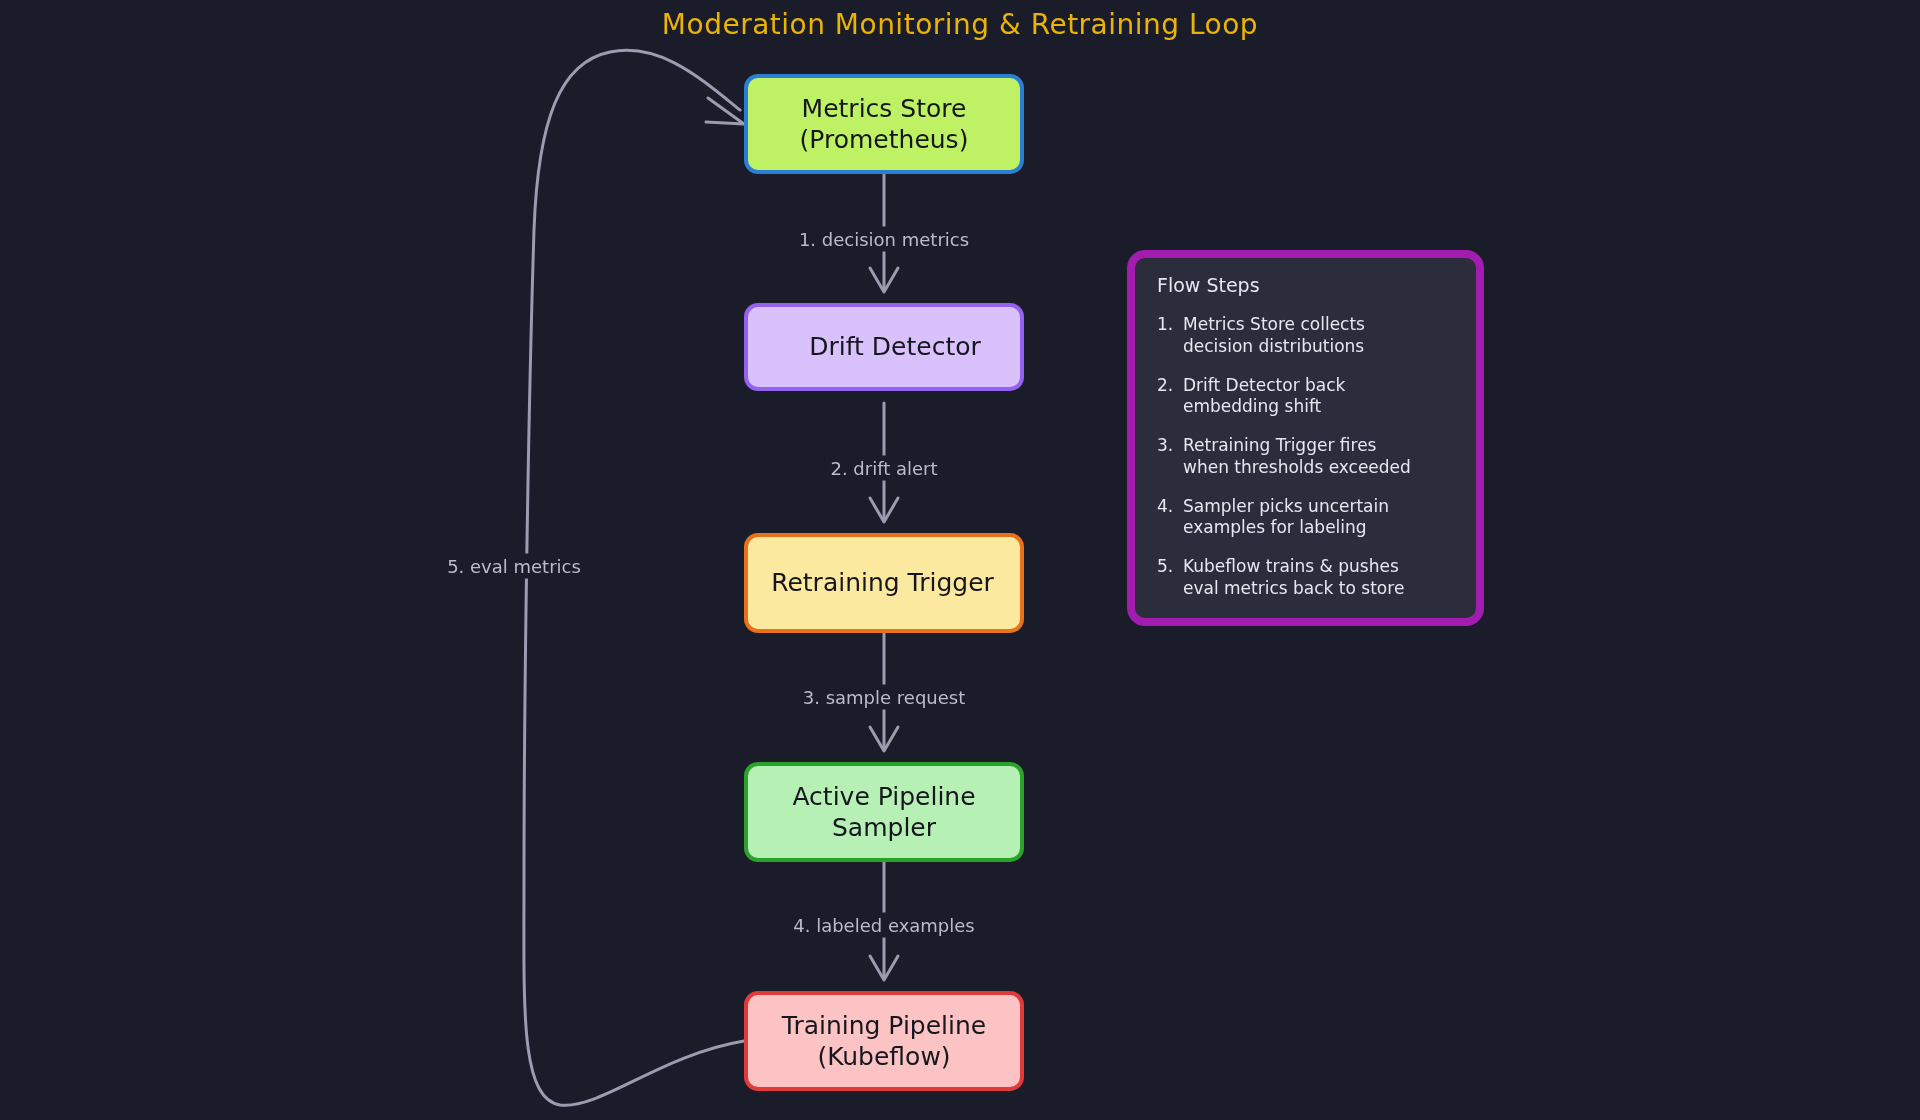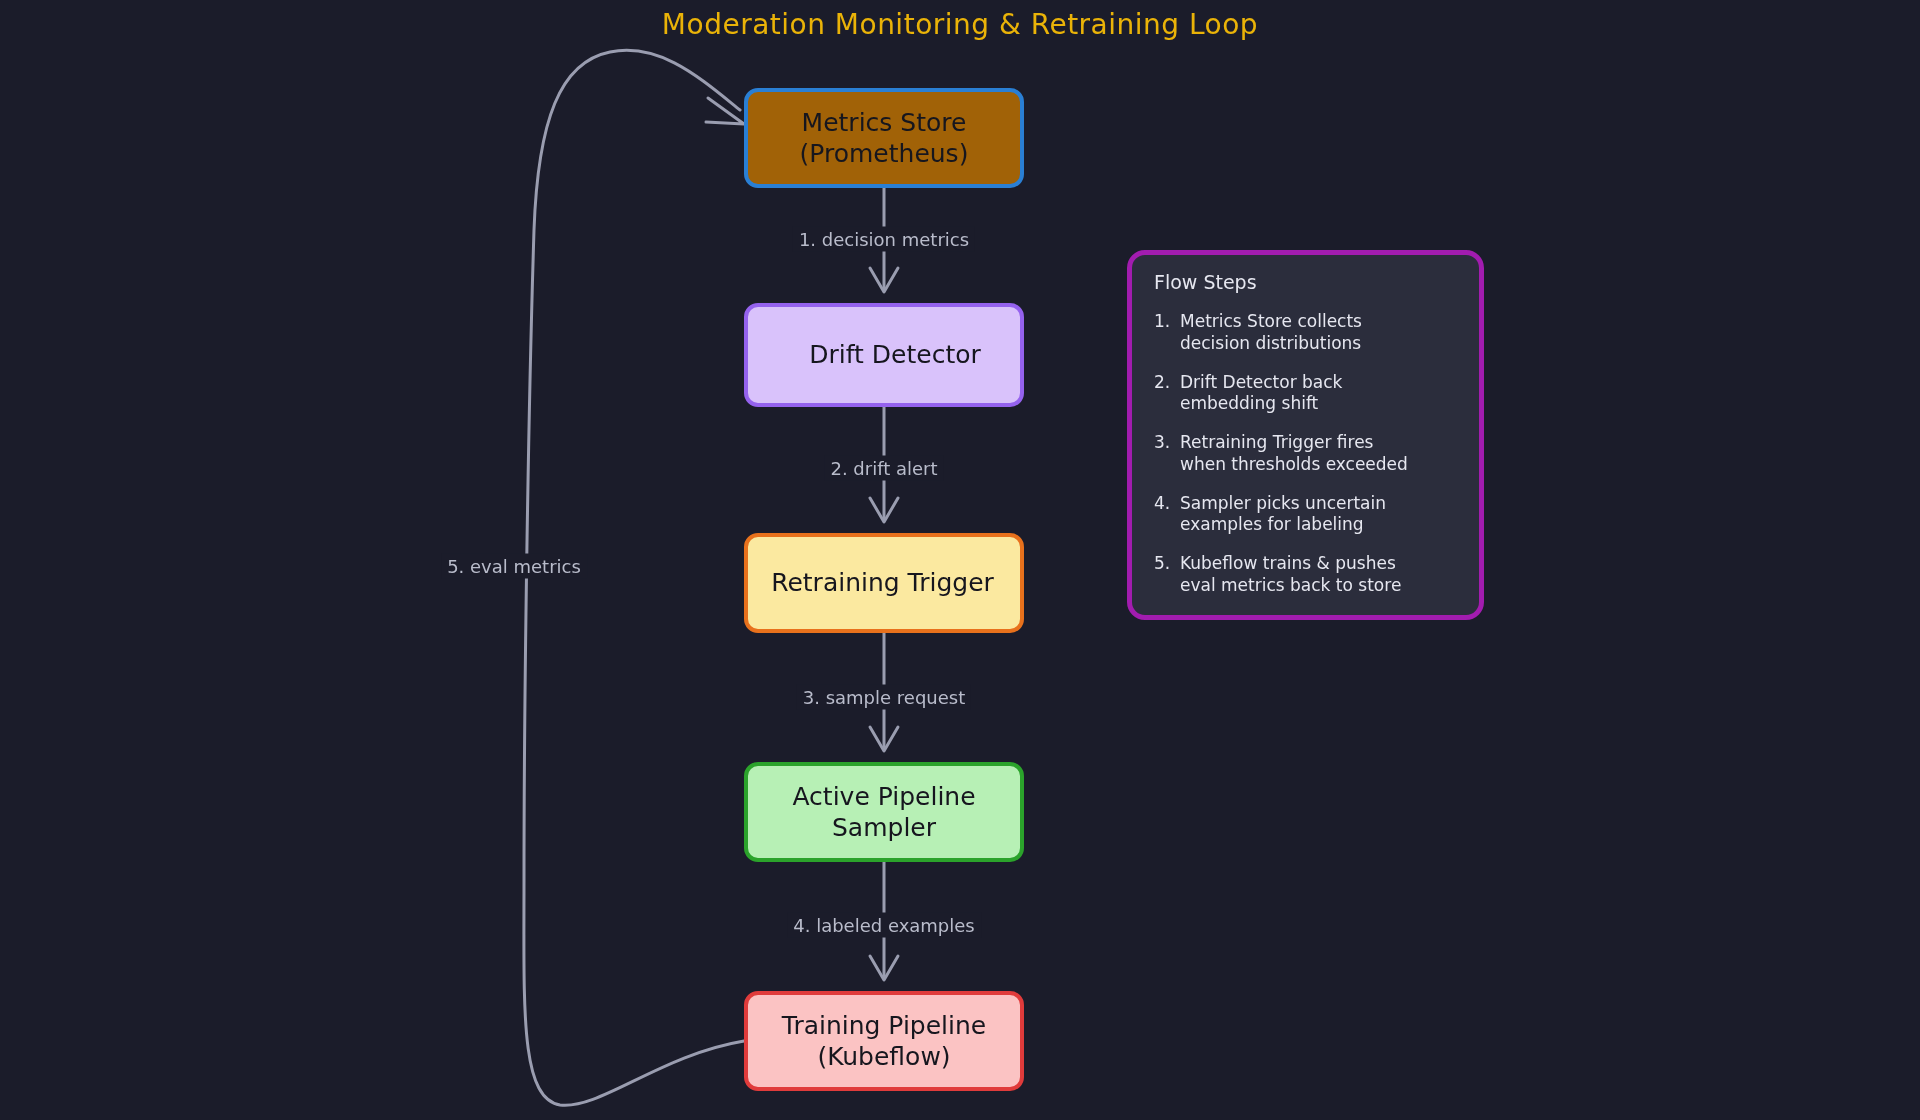--- a/index.html
+++ b/index.html
@@ -62,21 +62,21 @@
     white-space: nowrap;
     transform: translate(-50%, -50%);
     text-align: center;
     background: #1b1c2a;
     padding: 2px 6px;
   }
   .legend-box {
     position: absolute;
     box-sizing: border-box;
     background: #2b2d3c;
-    border: 5px solid #a21caf;
+    border: 8px solid #a21caf;
     border-radius: 18px;
     padding: 16px 8px 18px 22px;
   }
   .legend-title {
     color: #e6e7f0;
     font-size: 19px;
     margin-bottom: 18px;
   }
   .legend-step {
     display: flex;
@@ -116,24 +116,24 @@
                C 520 1098, 524 1010, 524 880
                C 524 700, 528 420, 534 230
                C 538 120, 560 62, 610 52
                C 660 42, 700 78, 740 110"></path>
       <path d="M 708 98 L 744 124 L 706 122"></path>
     </g>
   </svg>
 
   <div class="diag-title">Moderation Monitoring &amp; Retraining Loop</div>
 
-  <div class="node" style="left:744px; top:88px; width:280px; height:100px; background:#a16207; border-color:#2a7fd4;text-align:center;">Metrics Store
+  <div class="node" style="left:744px; top:74px; width:280px; height:100px; background:#bef264; border-color:#2a7fd4;text-align:center;">Metrics Store
 (Prometheus)</div>
 
-  <div class="node" style="left:744px; top:303px; width:280px; height:104px; background:#d9c2fb; border-color:#9562ee;padding-left:32px;">Drift Detector</div>
+  <div class="node" style="left:744px; top:303px; width:280px; height:88px; background:#d9c2fb; border-color:#9562ee;padding-left:32px;">Drift Detector</div>
 
   <div class="node" style="left:744px; top:533px; width:280px; height:100px; background:#fbe9a0; border-color:#e8711c;padding-left:7px;">Retraining Trigger</div>
 
   <div class="node" style="left:744px; top:762px; width:280px; height:100px; background:#b7f0b5; border-color:#2ba32b;">Active Pipeline
 Sampler</div>
 
   <div class="node" style="left:744px; top:991px; width:280px; height:100px; background:#fbc3c3; border-color:#e03b3b;">Training Pipeline
 (Kubeflow)</div>
 
   <div class="edge-label" style="left:884px; top:239px;">1. decision metrics</div>

